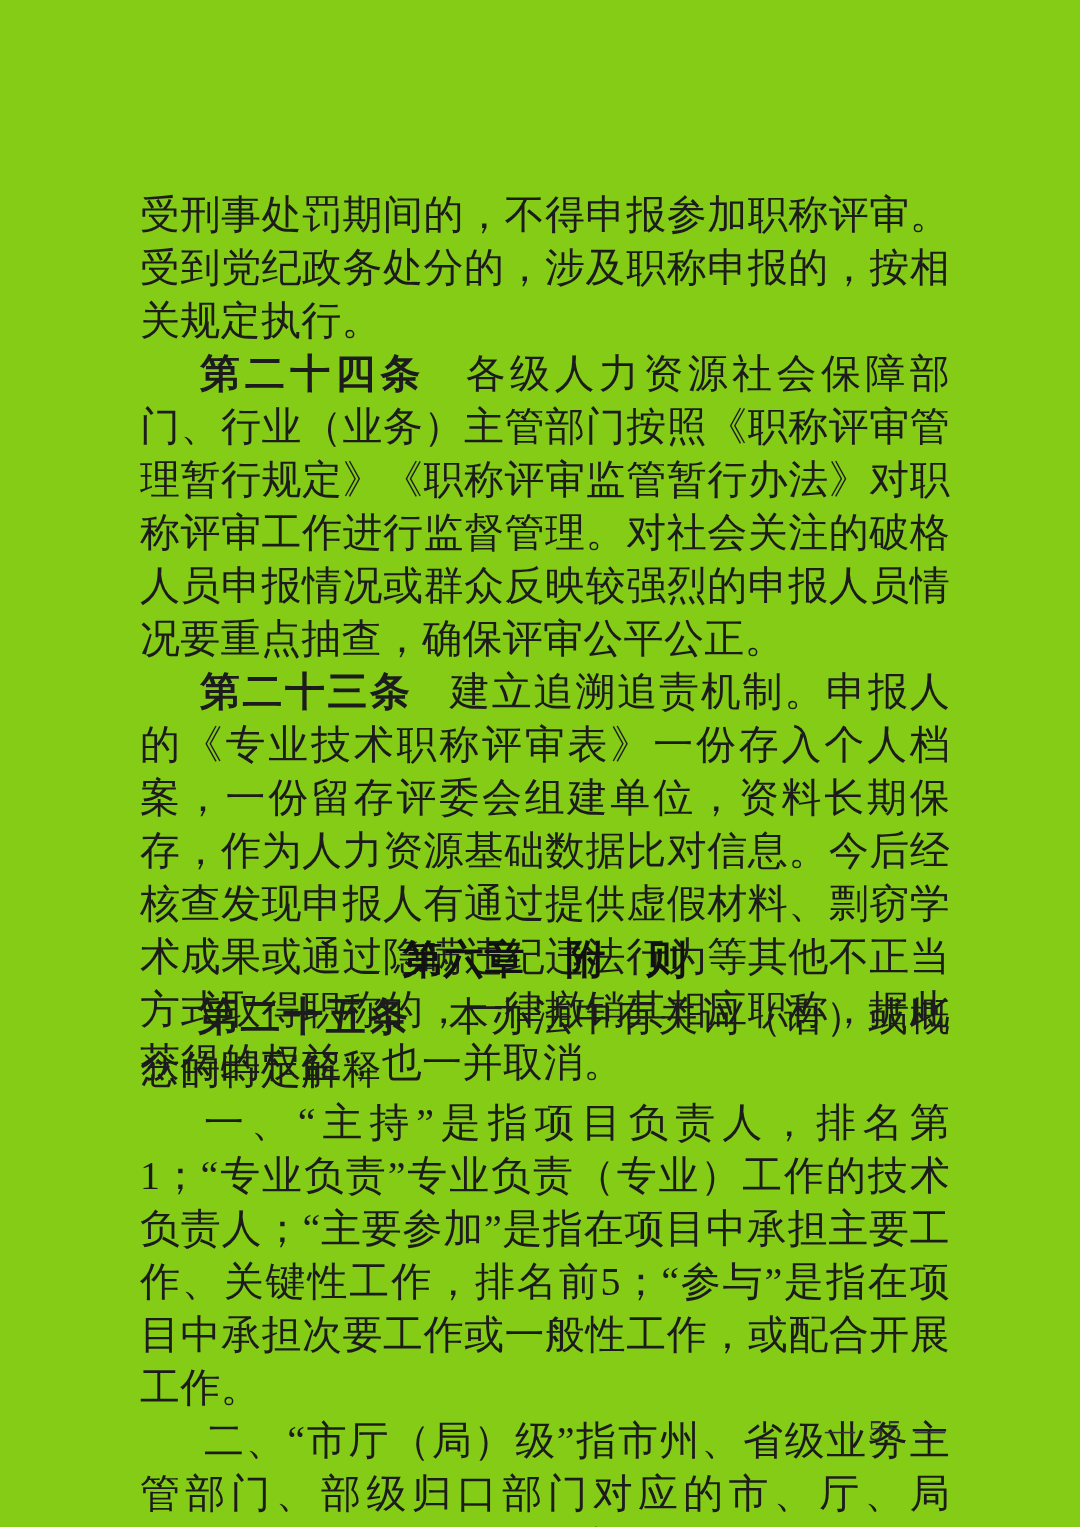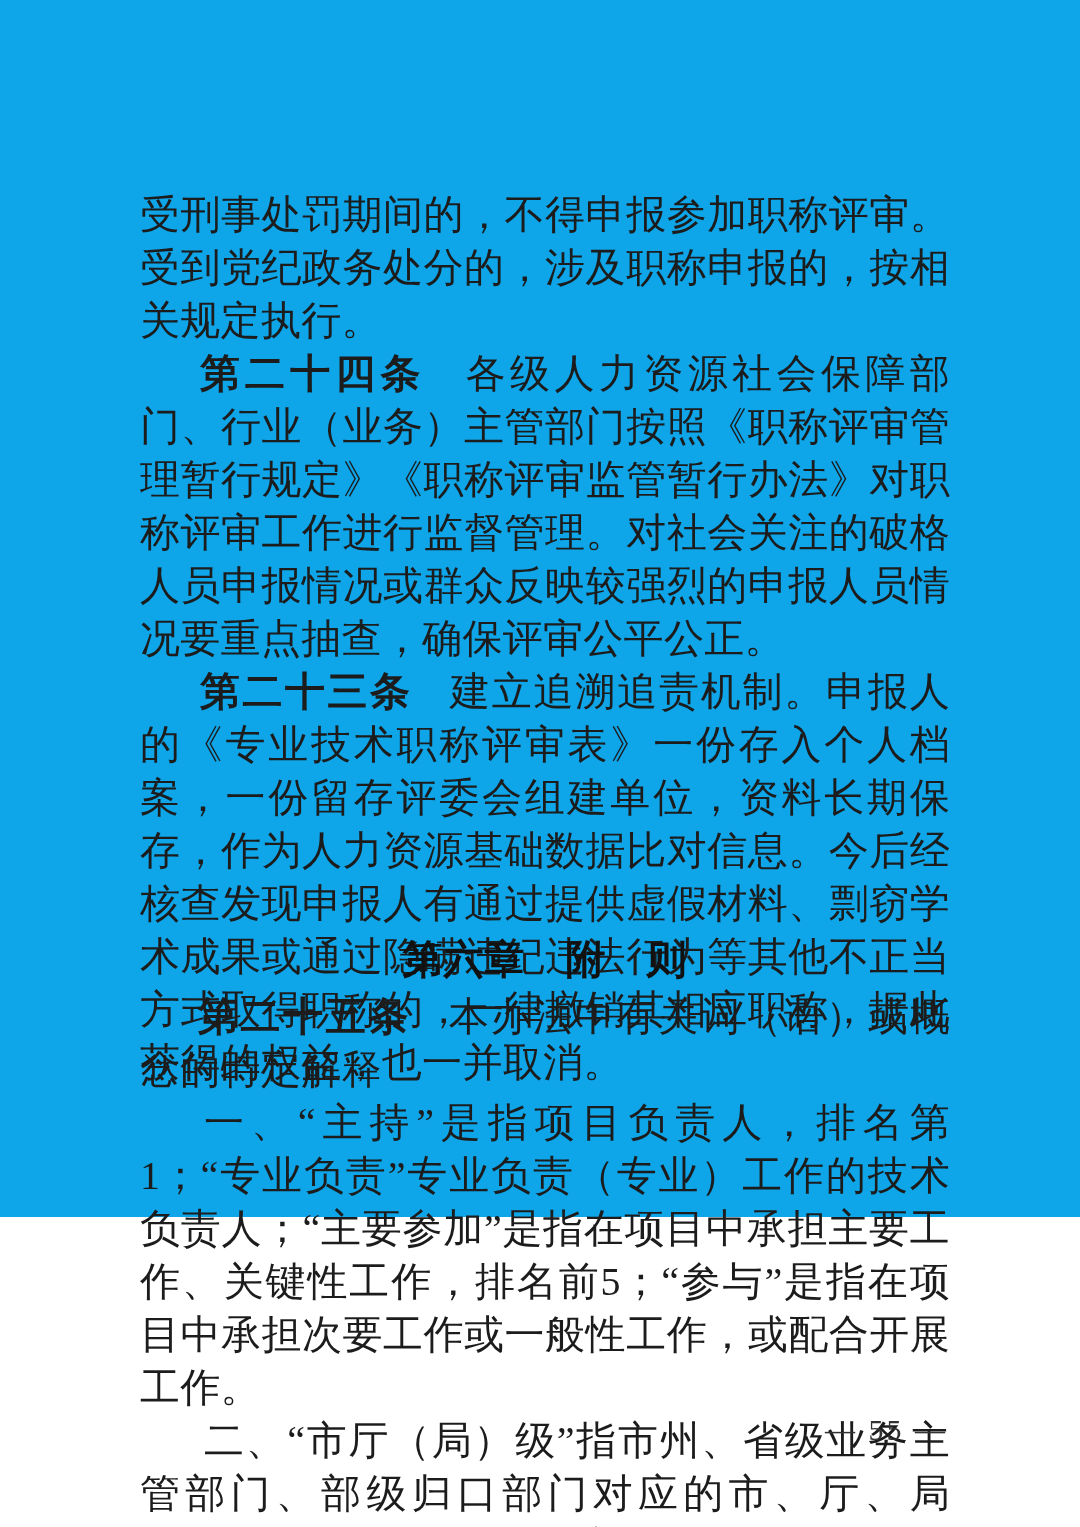--- a/index.html
+++ b/index.html
@@ -13,22 +13,22 @@
     position: relative;
     font-family: "Liberation Serif", "DejaVu Serif", serif;
     overflow: hidden;
   }
 
   .page {
     position: absolute;
     left: 0;
     top: 0;
     width: 1080px;
-    height: 1217px;
-    background: #0ea5e9;
+    height: 1527px;
+    background: #84cc16;
   }
 
   
   .text-body {
     position: absolute;
     left: 140px;
     top: 188px;
     width: 810px;
   }
 

